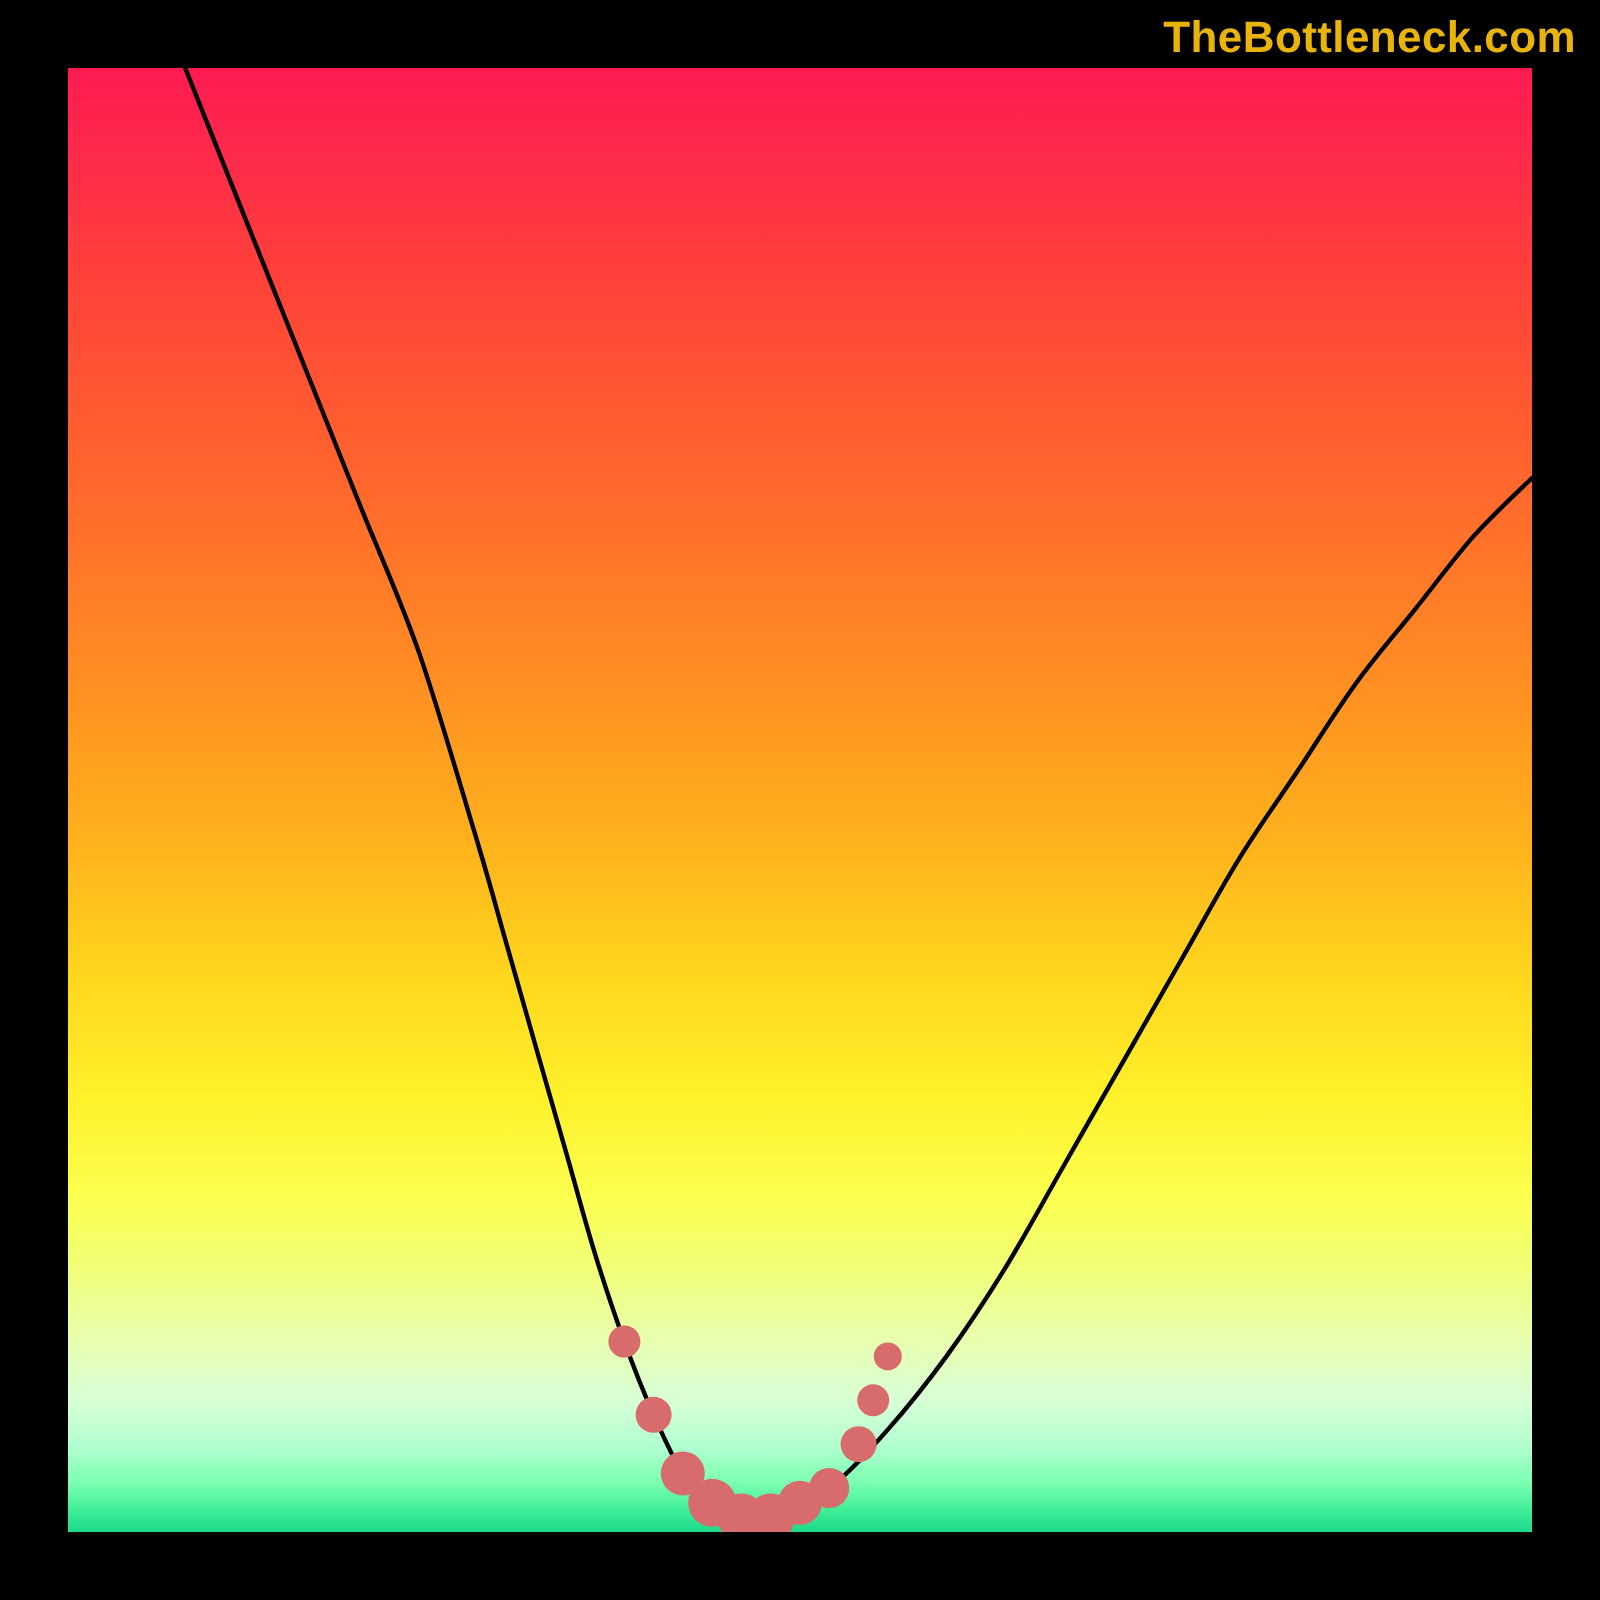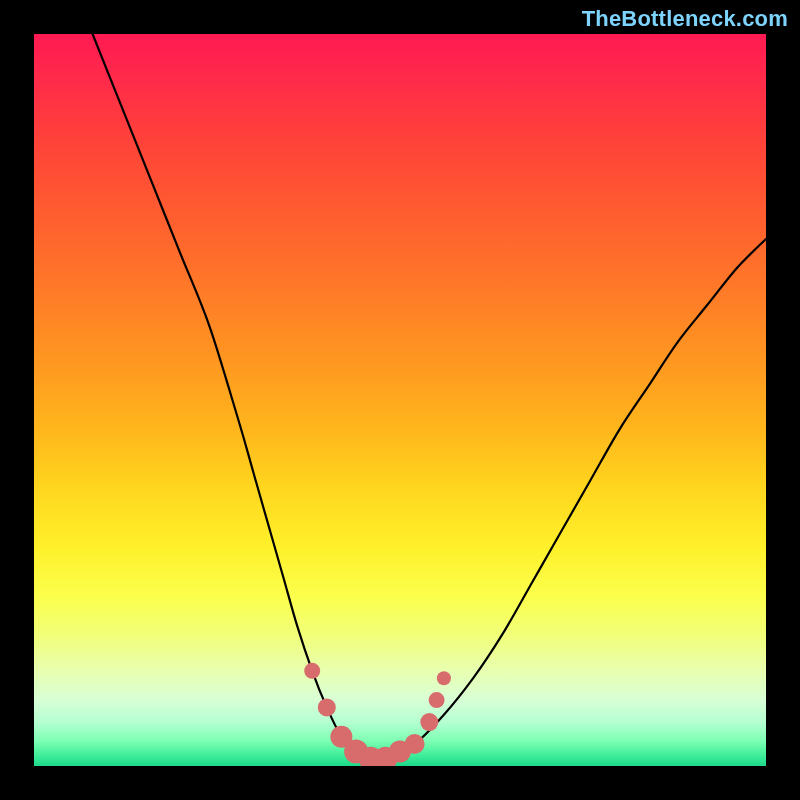--- a/index.html
+++ b/index.html
@@ -48,21 +48,21 @@
       #b4ffd1 94%,
       #7fffb4 96.5%,
       #40ee9a 98.5%,
       #1cd98a 100%
     );
   }
   .watermark {
     position: absolute;
     top: 6px;
     right: 12px;
-    color: #7dd3fc;
+    color: #eab308;
     font-size: 22px;
     font-weight: 600;
     letter-spacing: 0.2px;
     user-select: none;
   }
   svg.curve {
     position: absolute;
     inset: 0;
   }
   .curve-path {

